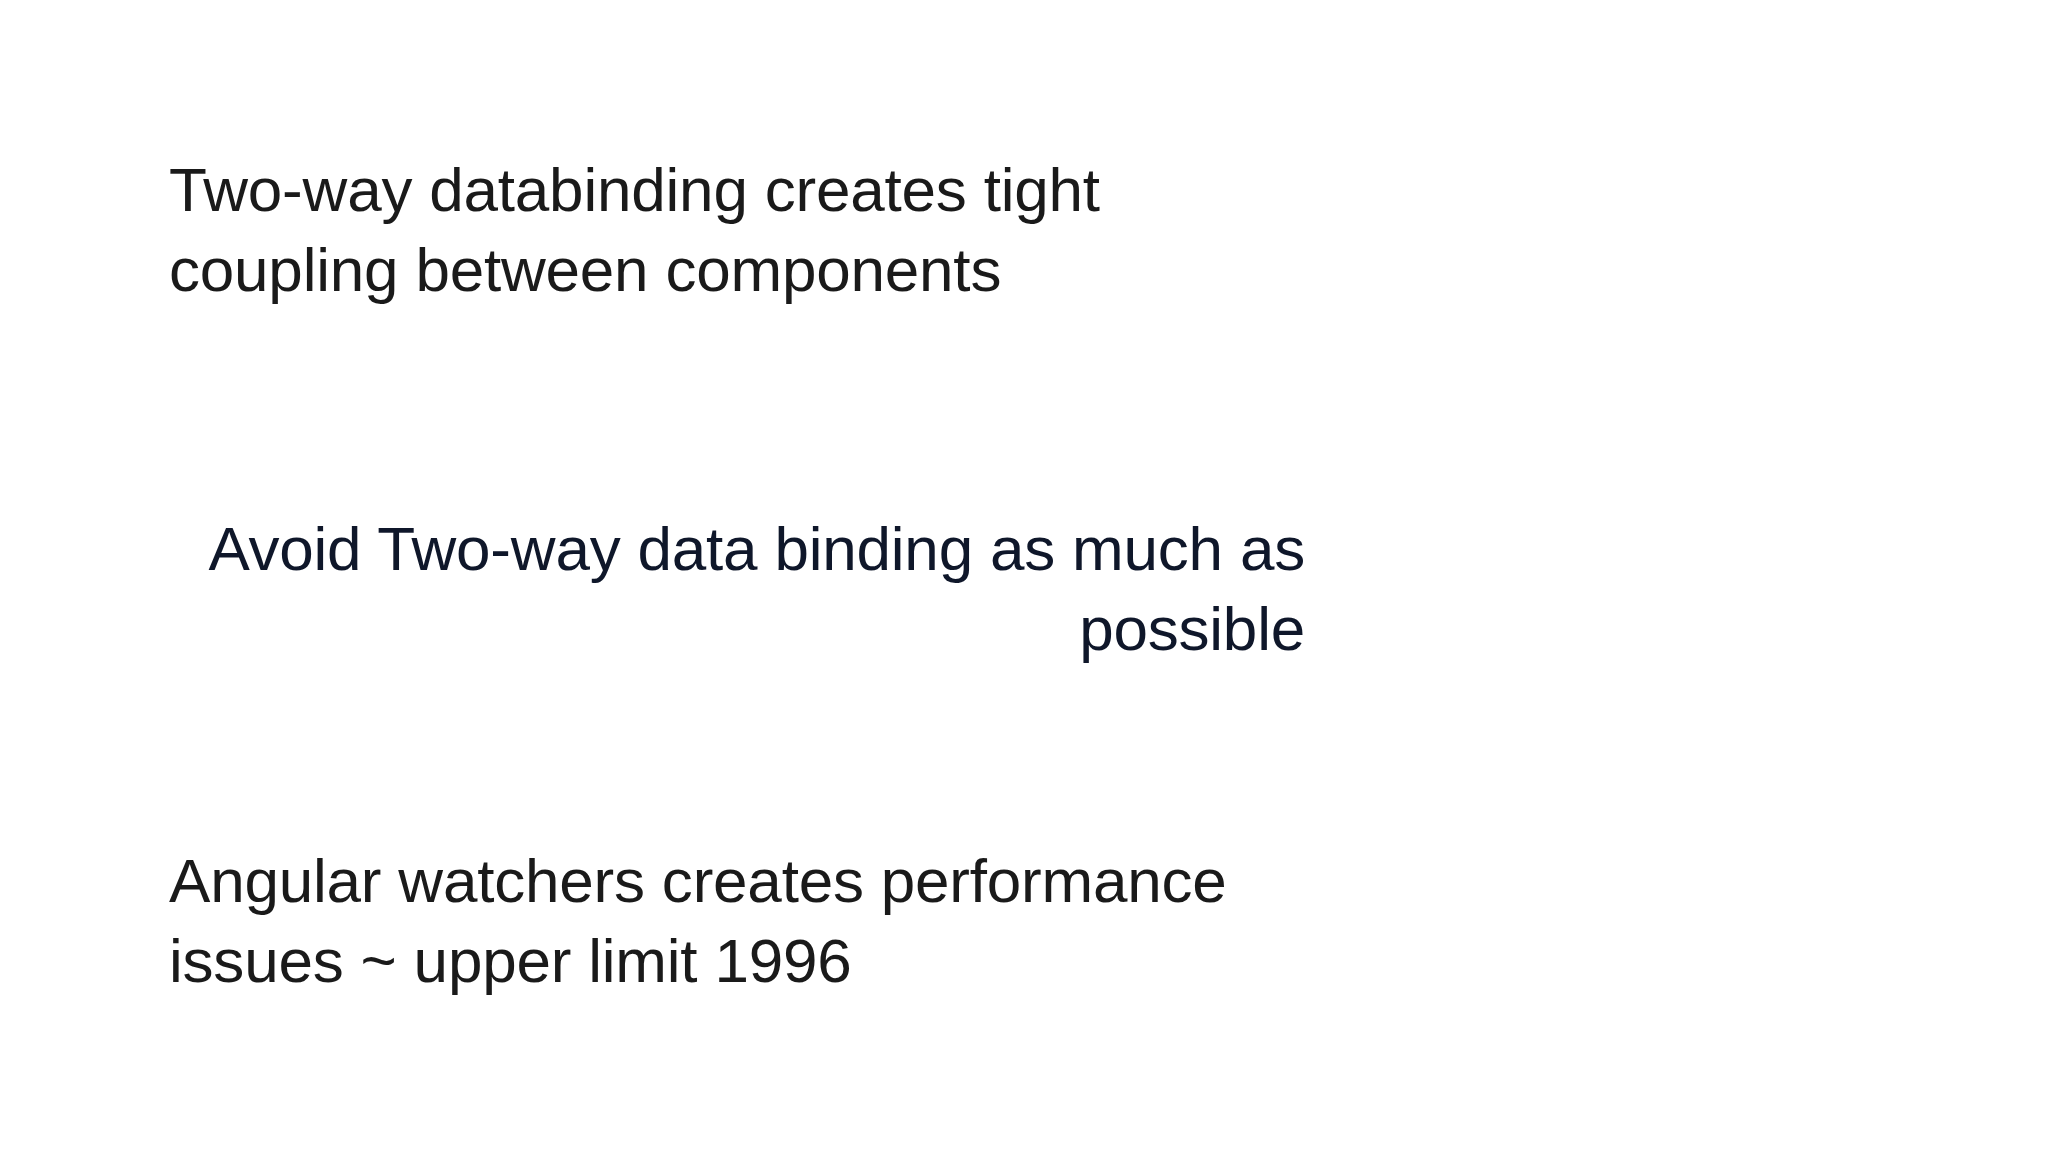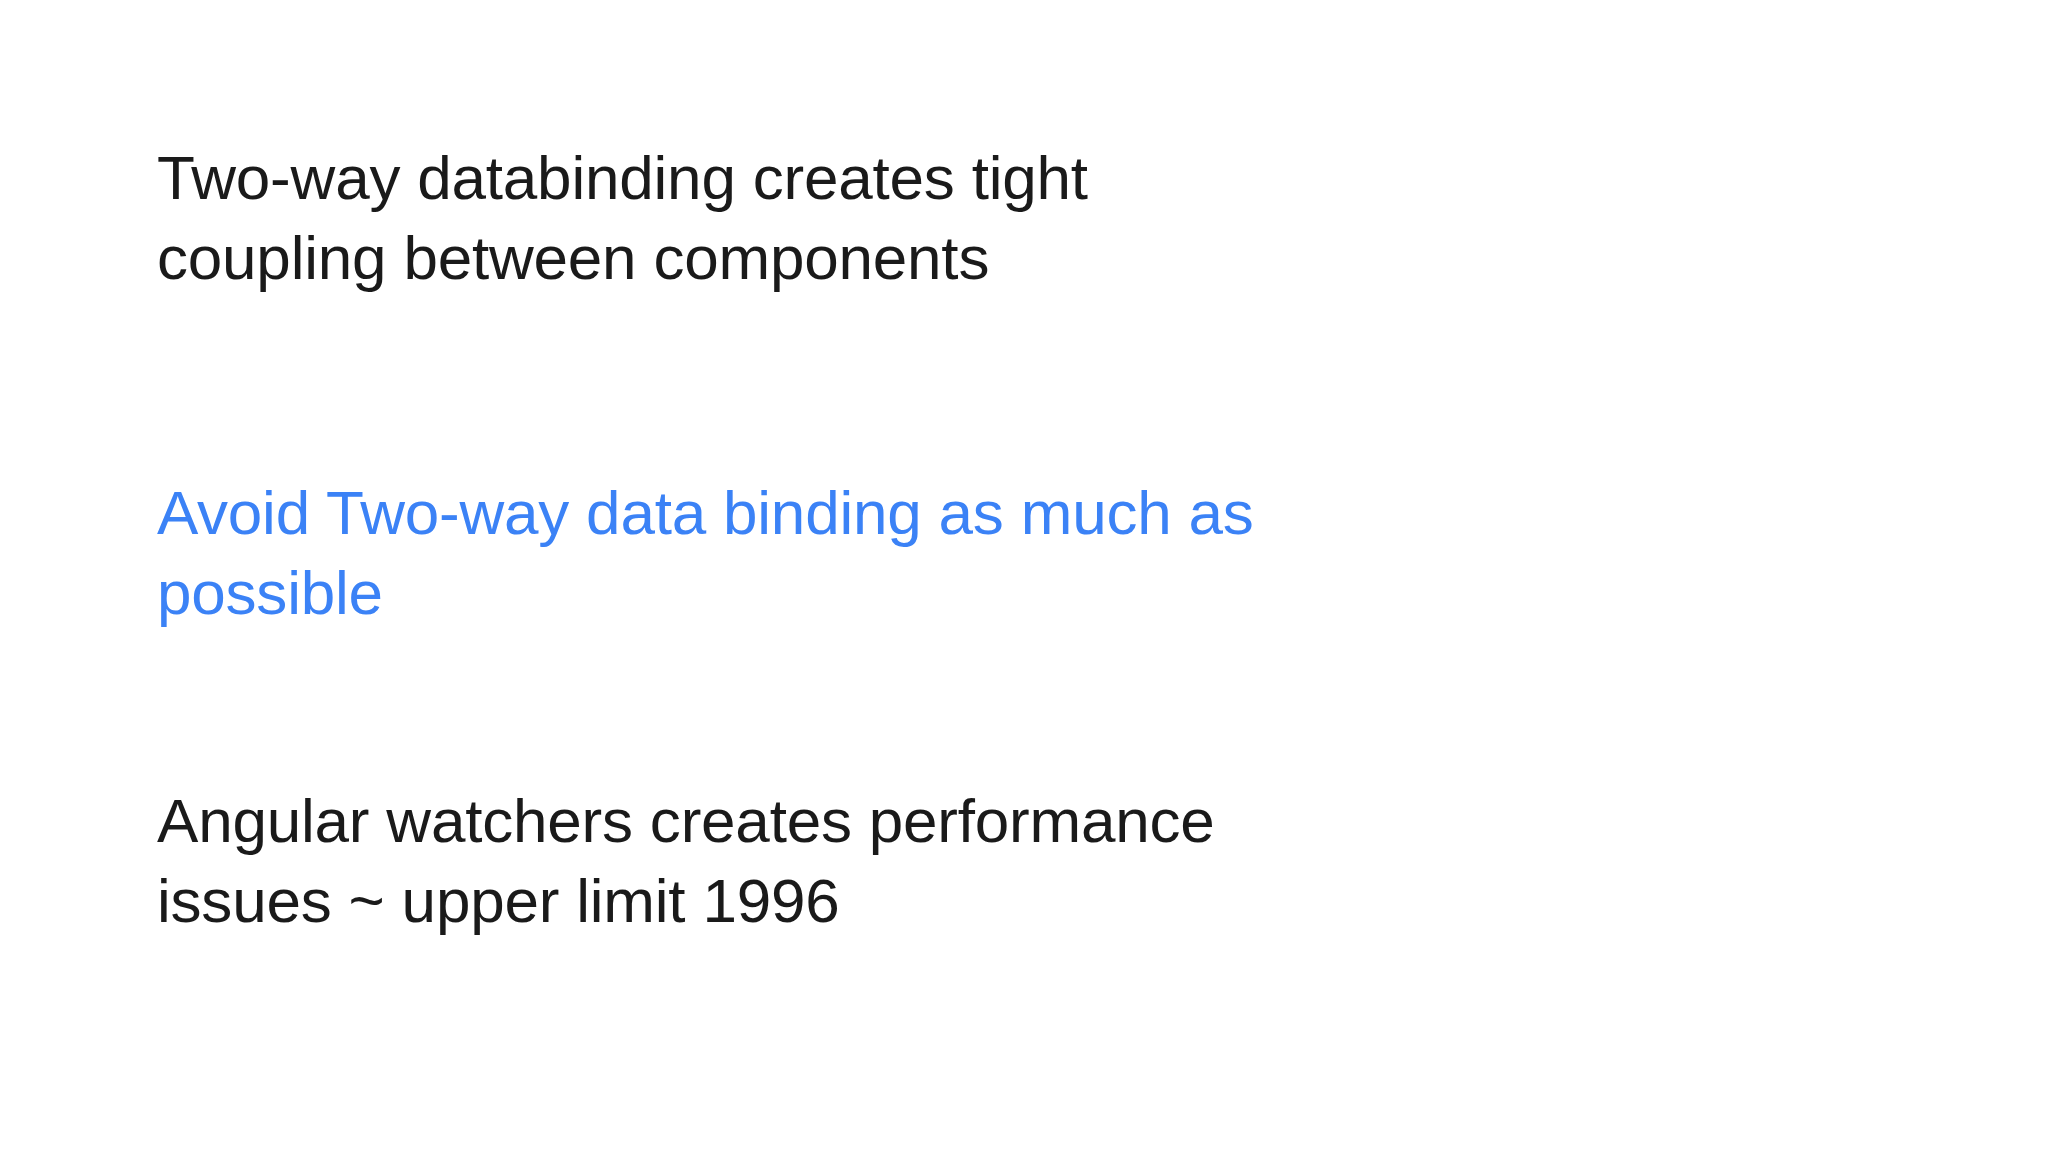--- a/index.html
+++ b/index.html
@@ -31,41 +31,41 @@
   }
 
   .text-block {
     color: #1a1a1a;
     font-size: 62px;
     line-height: 80px;
     font-weight: 300;
     letter-spacing: -0.2px;
     white-space: pre-wrap;
     text-align: left;
-    margin: 0;
+    margin: 12px;
     padding: 0;
   }
 
   .block-gap-1 { height: 175px; }
   .block-gap-2 { height: 148px; }
 
   .spacer { display: block; }
 </style>
 </head>
 <body style="background: rgb(255, 255, 255);">
 
 <div class="slide" style="background: rgb(255, 255, 255);">
 
   <div class="content-body">
 
     <p class="text-block" style="color: rgb(26, 26, 26);">Two-way databinding creates tight coupling between components</p>
 
     <div class="spacer block-gap-1"></div>
 
-    <p class="text-block" style="color: #3b82f6;">Avoid Two-way data binding as much as possible</p>
+    <p class="text-block" style="color: #0f172a; text-align: right;">Avoid Two-way data binding as much as possible</p>
 
     <div class="spacer block-gap-2"></div>
 
     <p class="text-block" style="color: rgb(26, 26, 26);">Angular watchers creates performance issues ~ upper limit 1996</p>
 
   </div>
 
 </div>
 
 </body></html>

